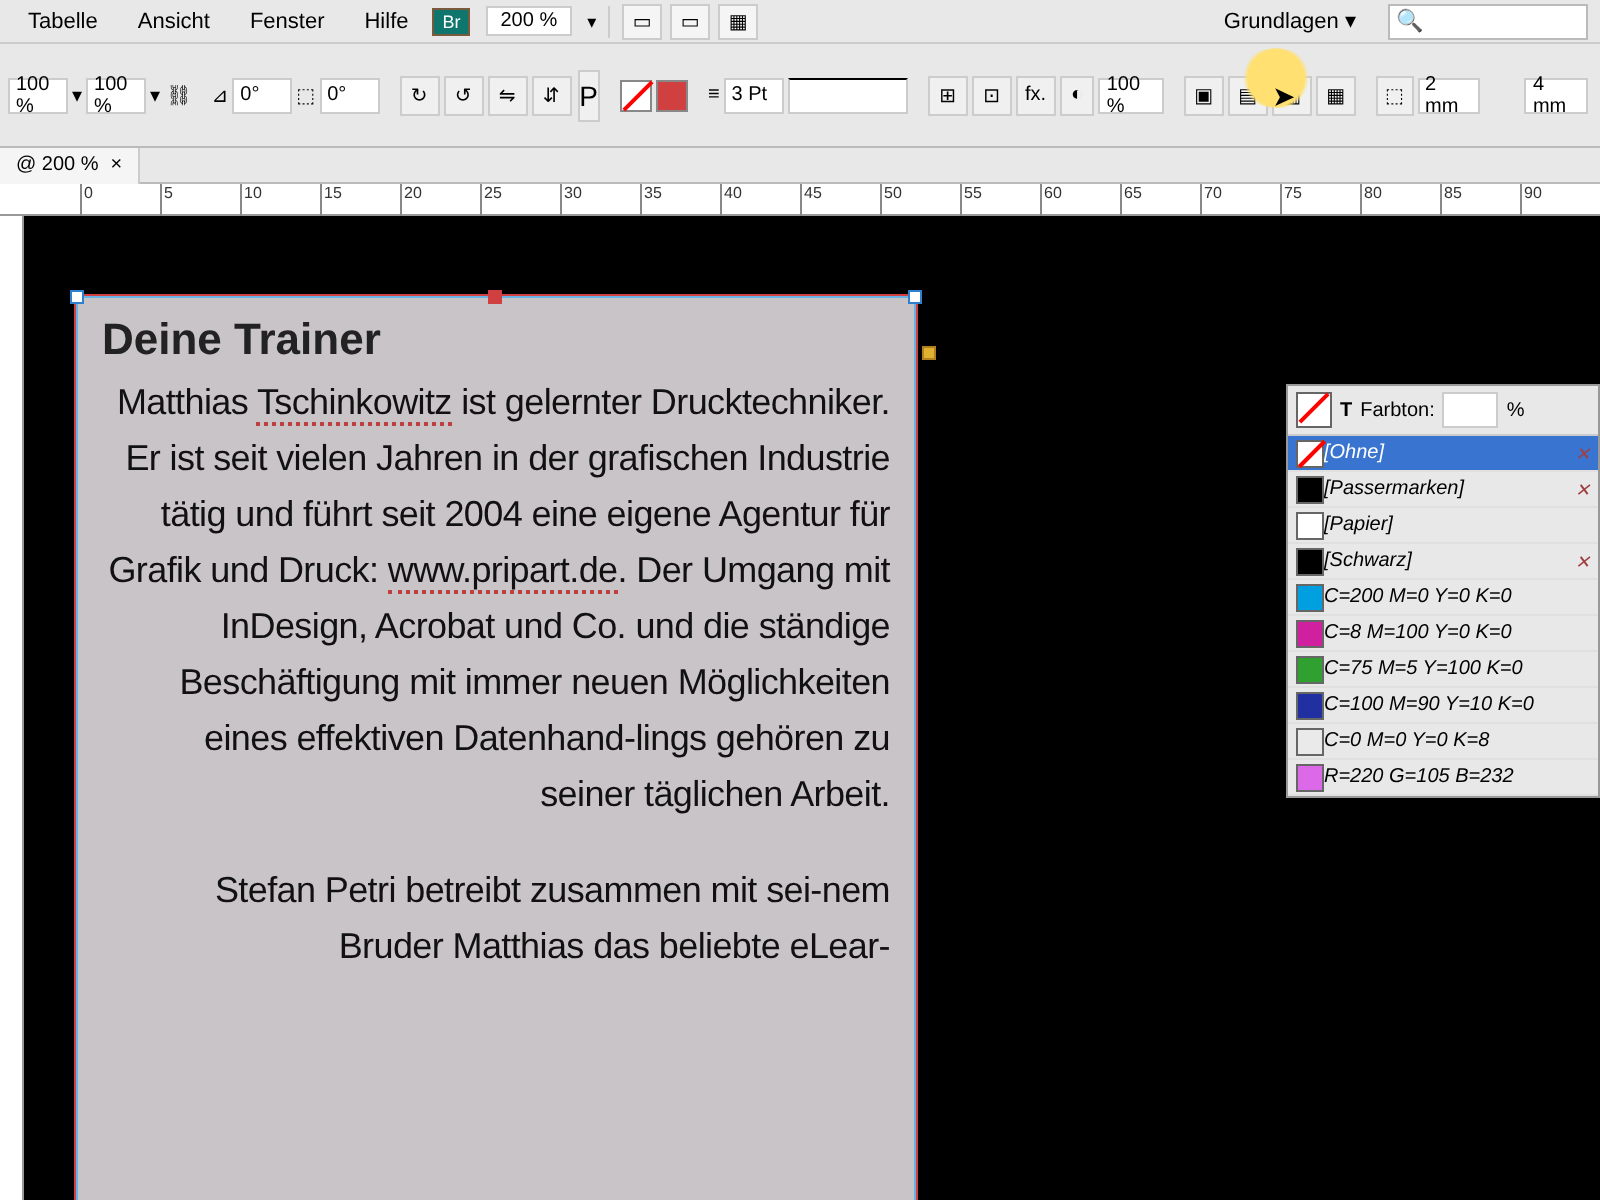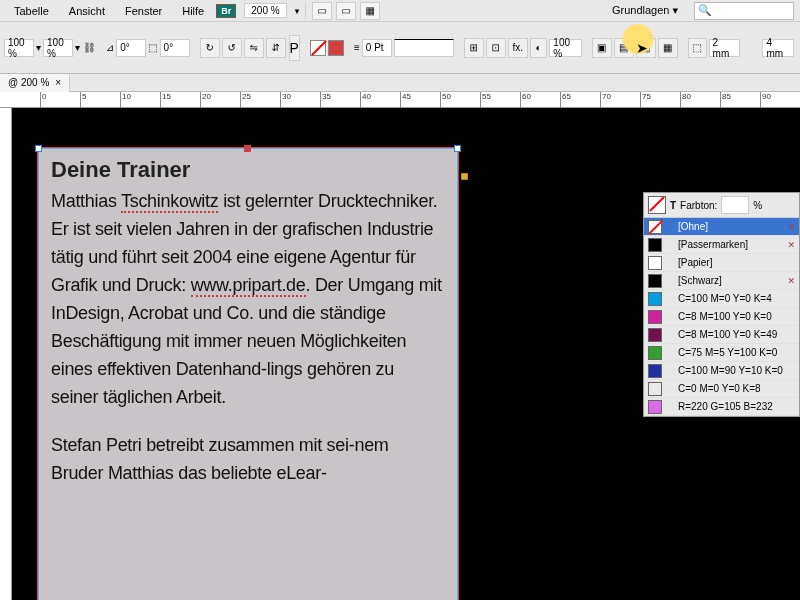--- a/index.html
+++ b/index.html
@@ -1,20 +1,20 @@
 <!DOCTYPE html>
 <html><head>
 <meta charset="utf-8">
 <style>
 * { margin:0; padding:0; box-sizing:border-box; font-family:"Segoe UI",Tahoma,sans-serif; }
 body { background:#e8e8e8; width:800px; height:600px; overflow:hidden; position:relative; }
 .menubar { background:#e8e8e8; height:22px; display:flex; align-items:center; padding:0 6px; border-bottom:1px solid #ccc; font-size:11px; gap:4px; }
 .menubar .gap { flex:1; }
 .menu-item { padding:2px 8px; cursor:pointer; }
-.bricon { background:#0f766e; color:#fff; padding:1px 4px; font-size:9px; font-weight:bold; border:1px solid #7a5a3c; }
+.bricon { background:#0f766e; color:#fff; padding:1px 4px; font-size:9px; font-weight:normal; border:1px solid #7a5a3c; }
 .zoom-pill { background:#fff; border:1px solid #ccc; padding:1px 6px; font-size:10px; margin:0 4px; }
 .tb-icon { width:20px; height:18px; border:1px solid #ccc; background:#f5f5f5; display:flex; align-items:center; justify-content:center; font-size:10px; }
 .workspace-btn { font-size:11px; padding:1px 8px; }
 .search-box { width:100px; height:18px; background:#fff; border:1px solid #bbb; margin-left:4px; display:flex; align-items:center; padding-left:3px; }
 
 .toolbar { background:#e8e8e8; height:52px; border-bottom:1px solid #bbb; display:flex; align-items:center; padding:2px 4px; gap:3px; font-size:10px; position:relative; }
 .tgroup { display:flex; gap:2px; }
 .trow { display:flex; align-items:center; gap:2px; }
 .inpt { background:#fff; border:1px solid #ccc; height:18px; padding:0 3px; font-size:10px; display:flex; align-items:center; min-width:30px; }
 .vsep { width:1px; height:40px; background:#ccc; margin:0 2px; }
@@ -27,31 +27,31 @@
 .tabstrip { background:#e8e8e8; height:18px; display:flex; align-items:center; border-bottom:1px solid #bbb; font-size:10px; }
 .doctab { padding:17px 8px; background:#f5f5f5; border-right:1px solid #ccc; display:flex; gap:6px; }
 
 .ruler-h { height:16px; background:#fff; border-bottom:1px solid #999; position:relative; font-size:8px; color:#333; }
 .ruler-h .tick { position:absolute; top:0; height:16px; border-left:1px solid #888; padding-left:1px; }
 
 .workarea { position:absolute; left:0; top:108px; right:0; bottom:0; background:#000; overflow:hidden; }
 .leftedge { position:absolute; left:0; top:0; bottom:0; width:12px; background:#fff; border-right:1px solid #999; }
 .page { position:absolute; left:38px; top:40px; width:420px; height:520px; background:#c8c4c7; border:1px solid #66b3e6; outline:1px solid #d04040; }
 .page .h1 { font-size:22px; font-weight:bold; color:#222; margin:8px 12px 4px; }
-.page .body { font-size:18px; line-height:28px; color:#111; margin:0 12px; font-family:Arial,sans-serif; letter-spacing:-0.3px; }
+.page .body { font-size:18px; line-height:28px; color:#111; margin:0 12px; font-family:Arial,sans-serif; letter-spacing:-0.3px;text-align:right; }
 .page .body a { color:#111; text-decoration:none; border-bottom:2px dotted #c04040; }
 .sel-handle { position:absolute; width:7px; height:7px; background:#fff; border:1px solid #3080d0; }
 .sel-handle.red { background:#d04040; border-color:#d04040; }
 .sel-handle.yellow { background:#e0b030; border-color:#b08020; }
 
 .panels { position:absolute; right:0; top:192px; width:157px; background:#e8e8e8; border:1px solid #999; font-size:10px; }
 .ptabs { display:flex; background:#ddd; border-bottom:1px solid #bbb; }
 .ptab { padding:3px 6px; border-right:1px solid #bbb; font-size:10px; }
 .ptab.active { background:#e8e8e8; font-weight:bold; }
-.prow { display:flex; align-items:center; height:18px; padding:0 4px; gap:16px; border-bottom:1px solid #e0e0e0; }
+.prow { display:flex; align-items:center; height:18px; padding:0 4px; gap:0; border-bottom:1px solid #e0e0e0;font-style:italic; }
 .prow.sel { background:#3874d0; color:#fff; }
 .sw { width:14px; height:14px; border:1px solid #666; flex-shrink:0; }
 .prow .lbl { flex:1; white-space:nowrap; overflow:hidden; font-size:10px; }
 .xic { color:#a04040; font-size:9px; margin-left:auto; }
 .panel-head2 { display:flex; align-items:center; gap:4px; padding:3px 4px; border-bottom:1px solid #ccc; }
 </style>
 </head>
 <body>
 
 <div class="menubar">
@@ -114,21 +114,21 @@
         <span class="swatch-sq red-slash"></span>
       </div>
     <div class="trow">
         <span class="swatch-sq" style="background:#d04040"></span>
       </div>
   </div>
   <div class="vsep"></div>
   <div class="tgroup">
     <div class="trow">
         <span>≡</span>
-        <span class="inpt">0 Pt</span>
+        <span class="inpt">3 Pt</span>
       </div>
     <div class="trow">
         <span class="inpt" style="min-width:60px;border-top:1px solid #000"></span>
       </div>
   </div>
   <div class="vsep"></div>
   <div class="tgroup">
     <div class="trow">
         <span class="ticon">⊞</span>
         <span class="ticon">⊡</span>
@@ -244,31 +244,27 @@
       <span class="sw" style="background:#fff"></span>
       <span class="lbl">[Papier]</span>
     </div>
   <div class="prow">
       <span class="sw" style="background:#000"></span>
       <span class="lbl">[Schwarz]</span>
       <span class="xic">✕</span>
     </div>
   <div class="prow">
       <span class="sw" style="background:#00a0e0"></span>
-      <span class="lbl">C=100 M=0 Y=0 K=4</span>
+      <span class="lbl">C=200 M=0 Y=0 K=0</span>
     </div>
   <div class="prow">
       <span class="sw" style="background:#d020a0"></span>
       <span class="lbl">C=8 M=100 Y=0 K=0</span>
     </div>
   <div class="prow">
-      <span class="sw" style="background:#701050"></span>
-      <span class="lbl">C=8 M=100 Y=0 K=49</span>
-    </div>
-  <div class="prow">
       <span class="sw" style="background:#30a030"></span>
       <span class="lbl">C=75 M=5 Y=100 K=0</span>
     </div>
   <div class="prow">
       <span class="sw" style="background:#2030a0"></span>
       <span class="lbl">C=100 M=90 Y=10 K=0</span>
     </div>
   <div class="prow">
       <span class="sw" style="background:#eaeaea"></span>
       <span class="lbl">C=0 M=0 Y=0 K=8</span>

